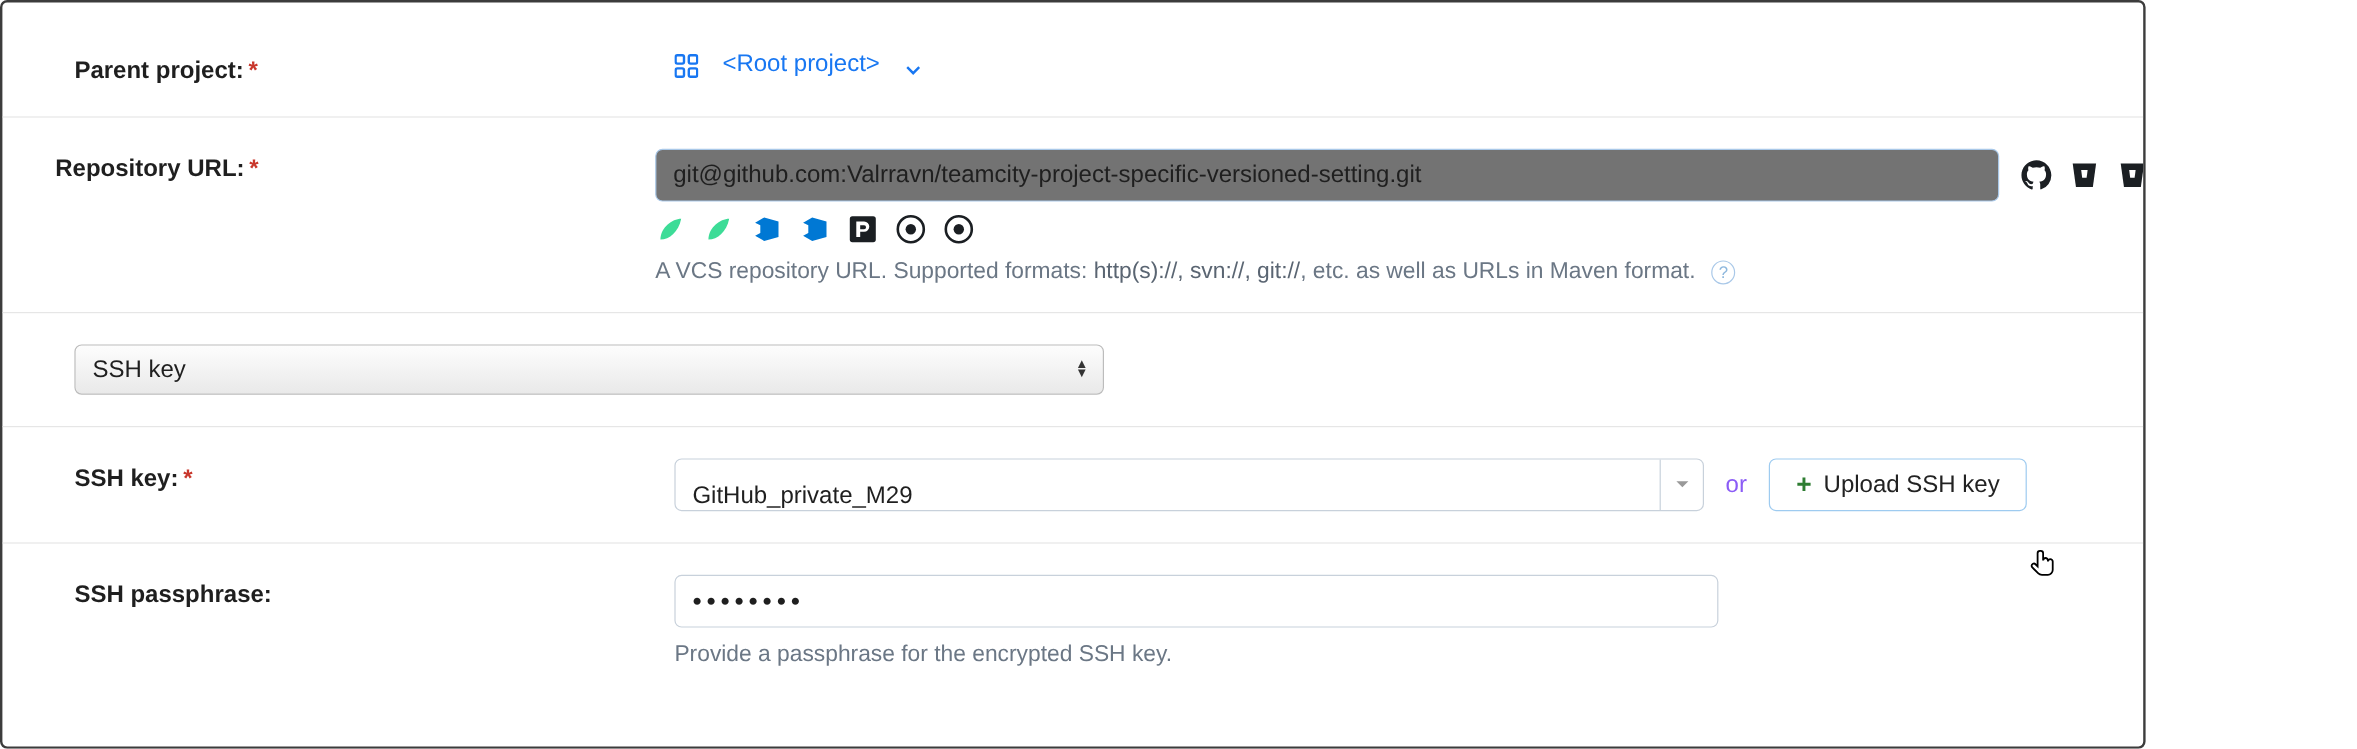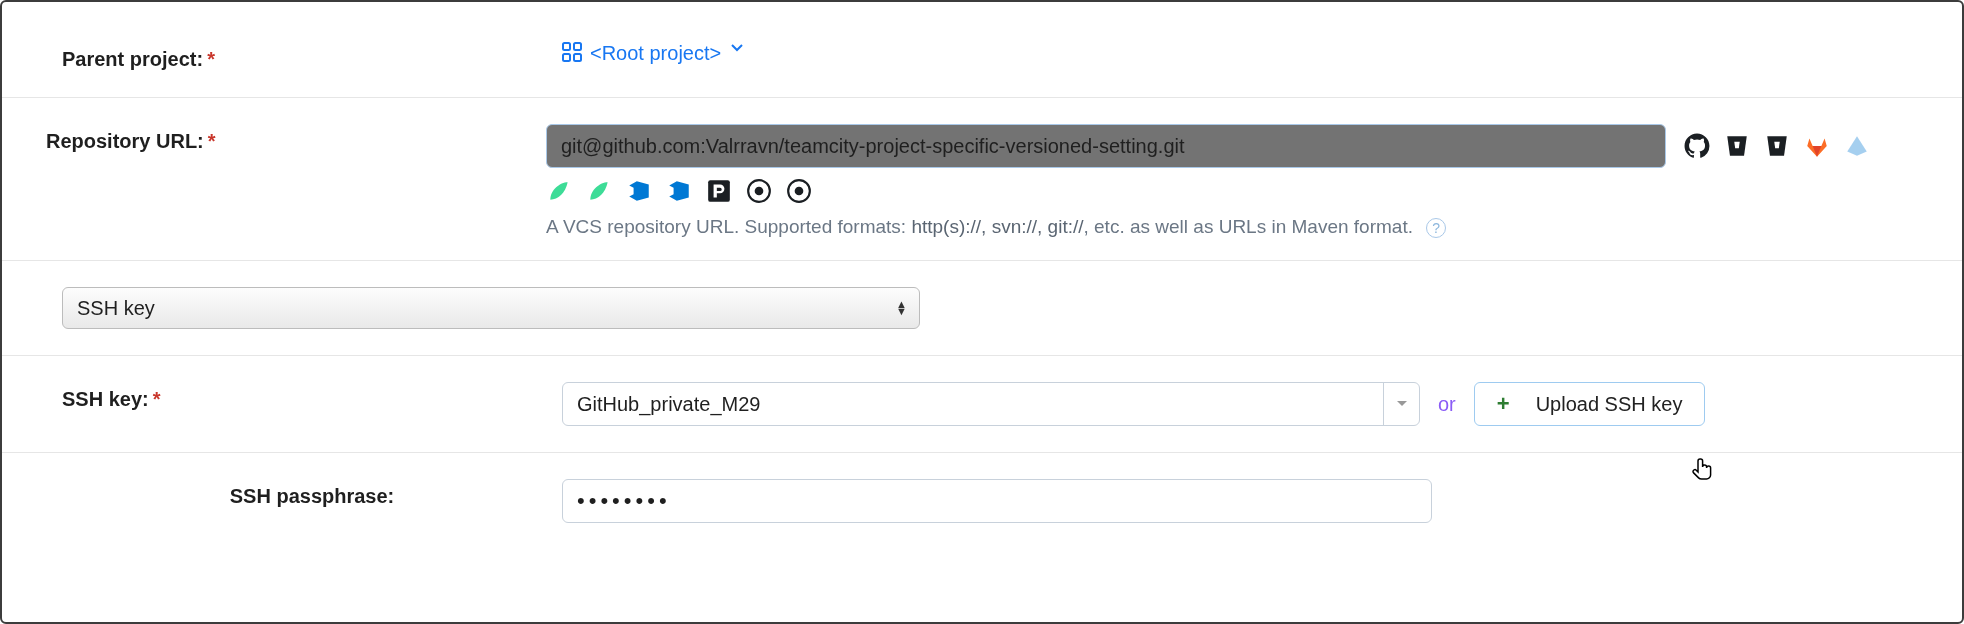--- a/index.html
+++ b/index.html
@@ -5,21 +5,21 @@
   * { box-sizing: border-box; margin: 0; padding: 0; }
   body {
     font-family: -apple-system, BlinkMacSystemFont, "Segoe UI", Helvetica, Arial, sans-serif;
     font-size: 20px;
     color: #1f1f1f;
     background: #fff;
   }
   .panel {
     border: 2px solid #3c3c3c;
     border-radius: 6px;
-    width: 1964px;
+    width: 1788px;
     height: 624px;
     padding: 0;
     overflow: hidden;
   }
   .row {
     display: flex;
     align-items: flex-start;
     padding: 26px 40px 26px 60px;
     border-bottom: 1px solid #e6e6e6;
   }
@@ -34,22 +34,22 @@
     font-weight: 700;
     margin-left: 4px;
   }
   .value { flex: 1; display: flex; flex-direction: column; gap: 12px; }
   .value-line { display: flex; align-items: center; gap: 18px; }
   .link {
     color: #1877f2;
     text-decoration: none;
     font-weight: 400;
     display: inline-flex;
-    align-items: flex-start;
-    gap: 8px;
+    align-items: flex-end;
+    gap: 20px;
   }
   .link svg { flex-shrink: 0; }
   .chevron { color:#1877f2; margin-left:2px; }
   .input-text {
     height: 44px;
     border: 1px solid #c8d1db;
     border-radius: 6px;
     padding: 0 14px;
     font-size: 20px;
     color: #1f1f1f;
@@ -72,21 +72,21 @@
   .select .arrows {
     position: absolute; right: 12px; top: 50%; transform: translateY(-50%);
     display:flex; flex-direction:column; line-height:7px; font-size:11px; color:#333;
   }
   .combo {
     height: 44px;
     border: 1px solid #c8d1db;
     border-radius: 6px;
     background:#fff;
     width: 858px;
-    display:flex; align-items:center;
+    display:flex; align-items:flex-end;
     cursor: pointer;
   }
   .combo .combo-text { flex:1; padding:0 14px; font-size:20px; }
   .combo .combo-btn {
     width: 36px; height: 100%;
     border-left:1px solid #c8d1db;
     display:flex; align-items:center; justify-content:center;
     color:#888;
   }
   .or { color:#8b5cf6; }
@@ -95,21 +95,21 @@
     border: 1px solid #9ecbf0;
     background:#fff;
     border-radius: 6px;
     padding: 0 22px;
     display:inline-flex; align-items:center; gap:10px;
     color:#0b6bcb;
     font-size: 20px;
     cursor:pointer;
   }
   .upload-btn .plus { color:#2e7d32; font-weight:700; font-size:22px; }
-  .upload-btn .txt { color:#222;margin-left:16px; }
+  .upload-btn .txt { color:#222; }
   .iconrow { display:flex; gap:14px; align-items:center; }
   .ic { width:26px; height:26px; display:inline-flex; align-items:center; justify-content:center; }
   .helper { color:#6b7785; font-size:19px; }
   .helper b { color:#5a6572; font-weight:400; }
   .help-q {
     display:inline-flex; width:20px; height:20px; border:1.5px solid #a9c8e8; color:#8db7dd;
     border-radius:50%; align-items:center; justify-content:center; font-size:14px; margin-left:8px;
   }
   .password {
     height: 44px; width: 870px;
@@ -257,28 +257,29 @@
         </div>
         <span class="or">or</span>
         <button class="upload-btn">
           <span class="plus">+</span>
           <span class="txt">Upload SSH key</span>
         </button>
       </div>
     </div>
   </div>
 
-  <div class="row" style="border-bottom:none;text-align:center;">
+  <div class="row" style="border-bottom:none;">
     <div class="label">
       <span>SSH passphrase:</span>
     </div>
     <div class="value">
       <div class="password">
         <span>••••••••</span>
       </div>
+      <div class="helper">Provide a passphrase for the encrypted SSH key.</div>
     </div>
   </div>
 
   <svg class="cursor-pointer" width="28" height="28" viewBox="0 0 28 28">
     <path fill="#fff" stroke="#000" stroke-width="1.5" d="M10 3c-1 0-2 .8-2 2v11l-2-2c-1-1-3 0-3 1.5 0 .5.2 1 .6 1.4l5 5c.8.8 1.9 1.1 3 1.1h5c2 0 4-2 4-4v-7c0-1-1-2-2-2s-2 1-2 2v-1c0-1-1-2-2-2s-2 1-2 2V5c0-1.2-.8-2-2-2z"></path>
   </svg>
 
 </div>
 
 </body></html>

